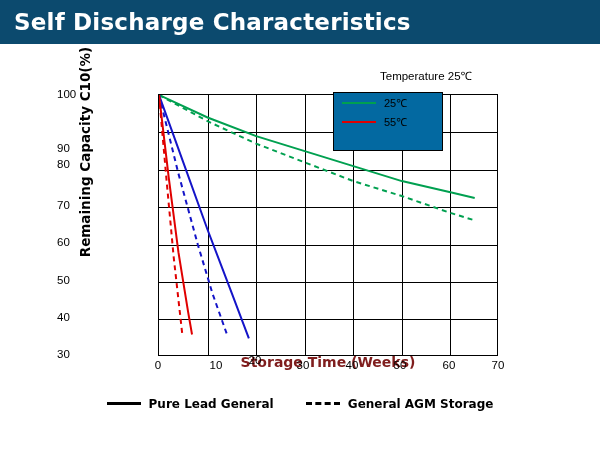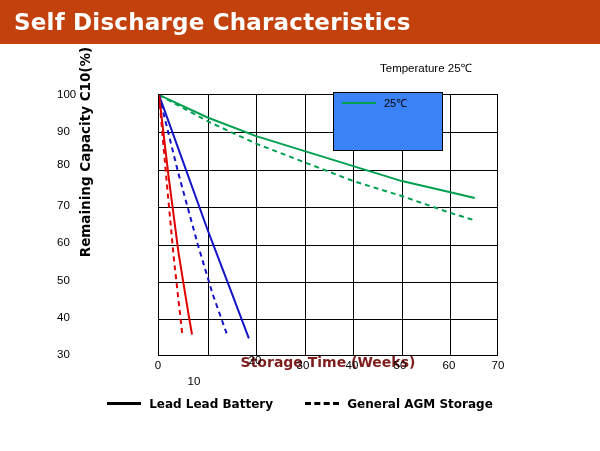--- a/index.html
+++ b/index.html
@@ -5,21 +5,21 @@
   html,body{margin:0;padding:0;}
   body{
     width:600px;height:451px;
     background:#ffffff;
     font-family:"Liberation Sans", sans-serif;
     overflow:hidden;
     position:relative;
   }
   #header{
     position:absolute;left:0;top:0;width:600px;height:44px;
-    background:#c2410c;
+    background:#0c4a6e;
   }
   #header .title{
     position:absolute;left:14px;top:9px;
     color:#ffffff;font-size:23px;font-weight:bold;
     letter-spacing:0.2px;
     font-family:"DejaVu Sans", sans-serif;
   }
   #chart-area{
     position:absolute;left:0;top:44px;width:600px;height:407px;
     background:#ffffff;
@@ -65,27 +65,27 @@
   }
   #xlabel{
     position:absolute;
     left:158px;top:310px;width:340px;
     text-align:center;
     font-size:14px;font-weight:bold;color:#7f1d1d;
     font-family:"DejaVu Sans", sans-serif;
   }
   #temp-note{
     position:absolute;
-    left:380px;top:16px;
+    left:380px;top:24px;
     font-size:11.5px;color:#000;
   }
   #legend-box{
     position:absolute;
     left:333px;top:48px;width:110px;height:59px;
-    border:1px solid #000;background:#3b82f6;
+    border:1px solid #000;background:#0369a1;
     box-sizing:border-box;
   }
   .legend-row{
     position:relative;height:19px;
   }
   .legend-swatch{
     position:absolute;left:8px;top:9px;width:34px;height:2px;
   }
   .legend-text{
     position:absolute;left:50px;top:2px;font-size:11px;color:#000;
@@ -109,30 +109,30 @@
 </div>
 
 <div id="chart-area">
 
   <div id="temp-note">Temperature 25℃</div>
 
   <div id="ylabel">Remaining Capacity C10(%)</div>
   <div id="xlabel">Storage Time (Weeks)</div>
 
   <div class="ytick" style="top:44px;">100</div>
-  <div class="ytick" style="top:81px;">90</div>
+  <div class="ytick" style="top:98px;">90</div>
   <div class="ytick" style="top:114px;">80</div>
   <div class="ytick" style="top:155px;">70</div>
   <div class="ytick" style="top:192px;">60</div>
   <div class="ytick" style="top:230px;">50</div>
   <div class="ytick" style="top:267px;">40</div>
   <div class="ytick" style="top:304px;">30</div>
 
   <div class="xtick" style="left:143px;top:315px;">0</div>
-  <div class="xtick" style="left:179px;top:315px;margin-top:16px;">10</div>
+  <div class="xtick" style="left:201px;top:315px;">10</div>
   <div class="xtick" style="left:240px;top:310px;">20</div>
   <div class="xtick" style="left:288px;top:315px;">30</div>
   <div class="xtick" style="left:337px;top:315px;">40</div>
   <div class="xtick" style="left:385px;top:315px;">50</div>
   <div class="xtick" style="left:434px;top:315px;">60</div>
   <div class="xtick" style="left:483px;top:315px;">70</div>
 
   <div id="plot">
 
     <div class="gridline-v" style="left:48.5px;"></div>
@@ -157,24 +157,28 @@
         <polyline points="0.00,0.00 9.71,82.34 19.43,157.20 29.14,217.09 33.03,239.54" fill="none" stroke="#e00000" stroke-width="2"></polyline>
         <polyline points="0.00,0.00 7.29,82.34 14.57,160.94 20.40,213.34 23.31,239.54" fill="none" stroke="#e00000" stroke-width="2" stroke-dasharray="5,4"></polyline>
       </svg>
   </div>
 
   <div id="legend-box">
     <div class="legend-row">
       <span class="legend-swatch" style="background:#00a050;"></span>
       <span class="legend-text">25℃</span>
     </div>
+    <div class="legend-row">
+      <span class="legend-swatch" style="background:#e00000;"></span>
+      <span class="legend-text">55℃</span>
+    </div>
   </div>
 
   <div id="bottom-legend">
     <span class="bl-item">
-      <span class="bl-line"></span><span class="bl-label">Lead Lead Battery</span>
+      <span class="bl-line"></span><span class="bl-label">Pure Lead General</span>
     </span>
     <span class="bl-item">
       <span class="bl-dash"></span><span class="bl-label">General AGM Storage</span>
     </span>
   </div>
 
 </div>
 
 </body></html>

